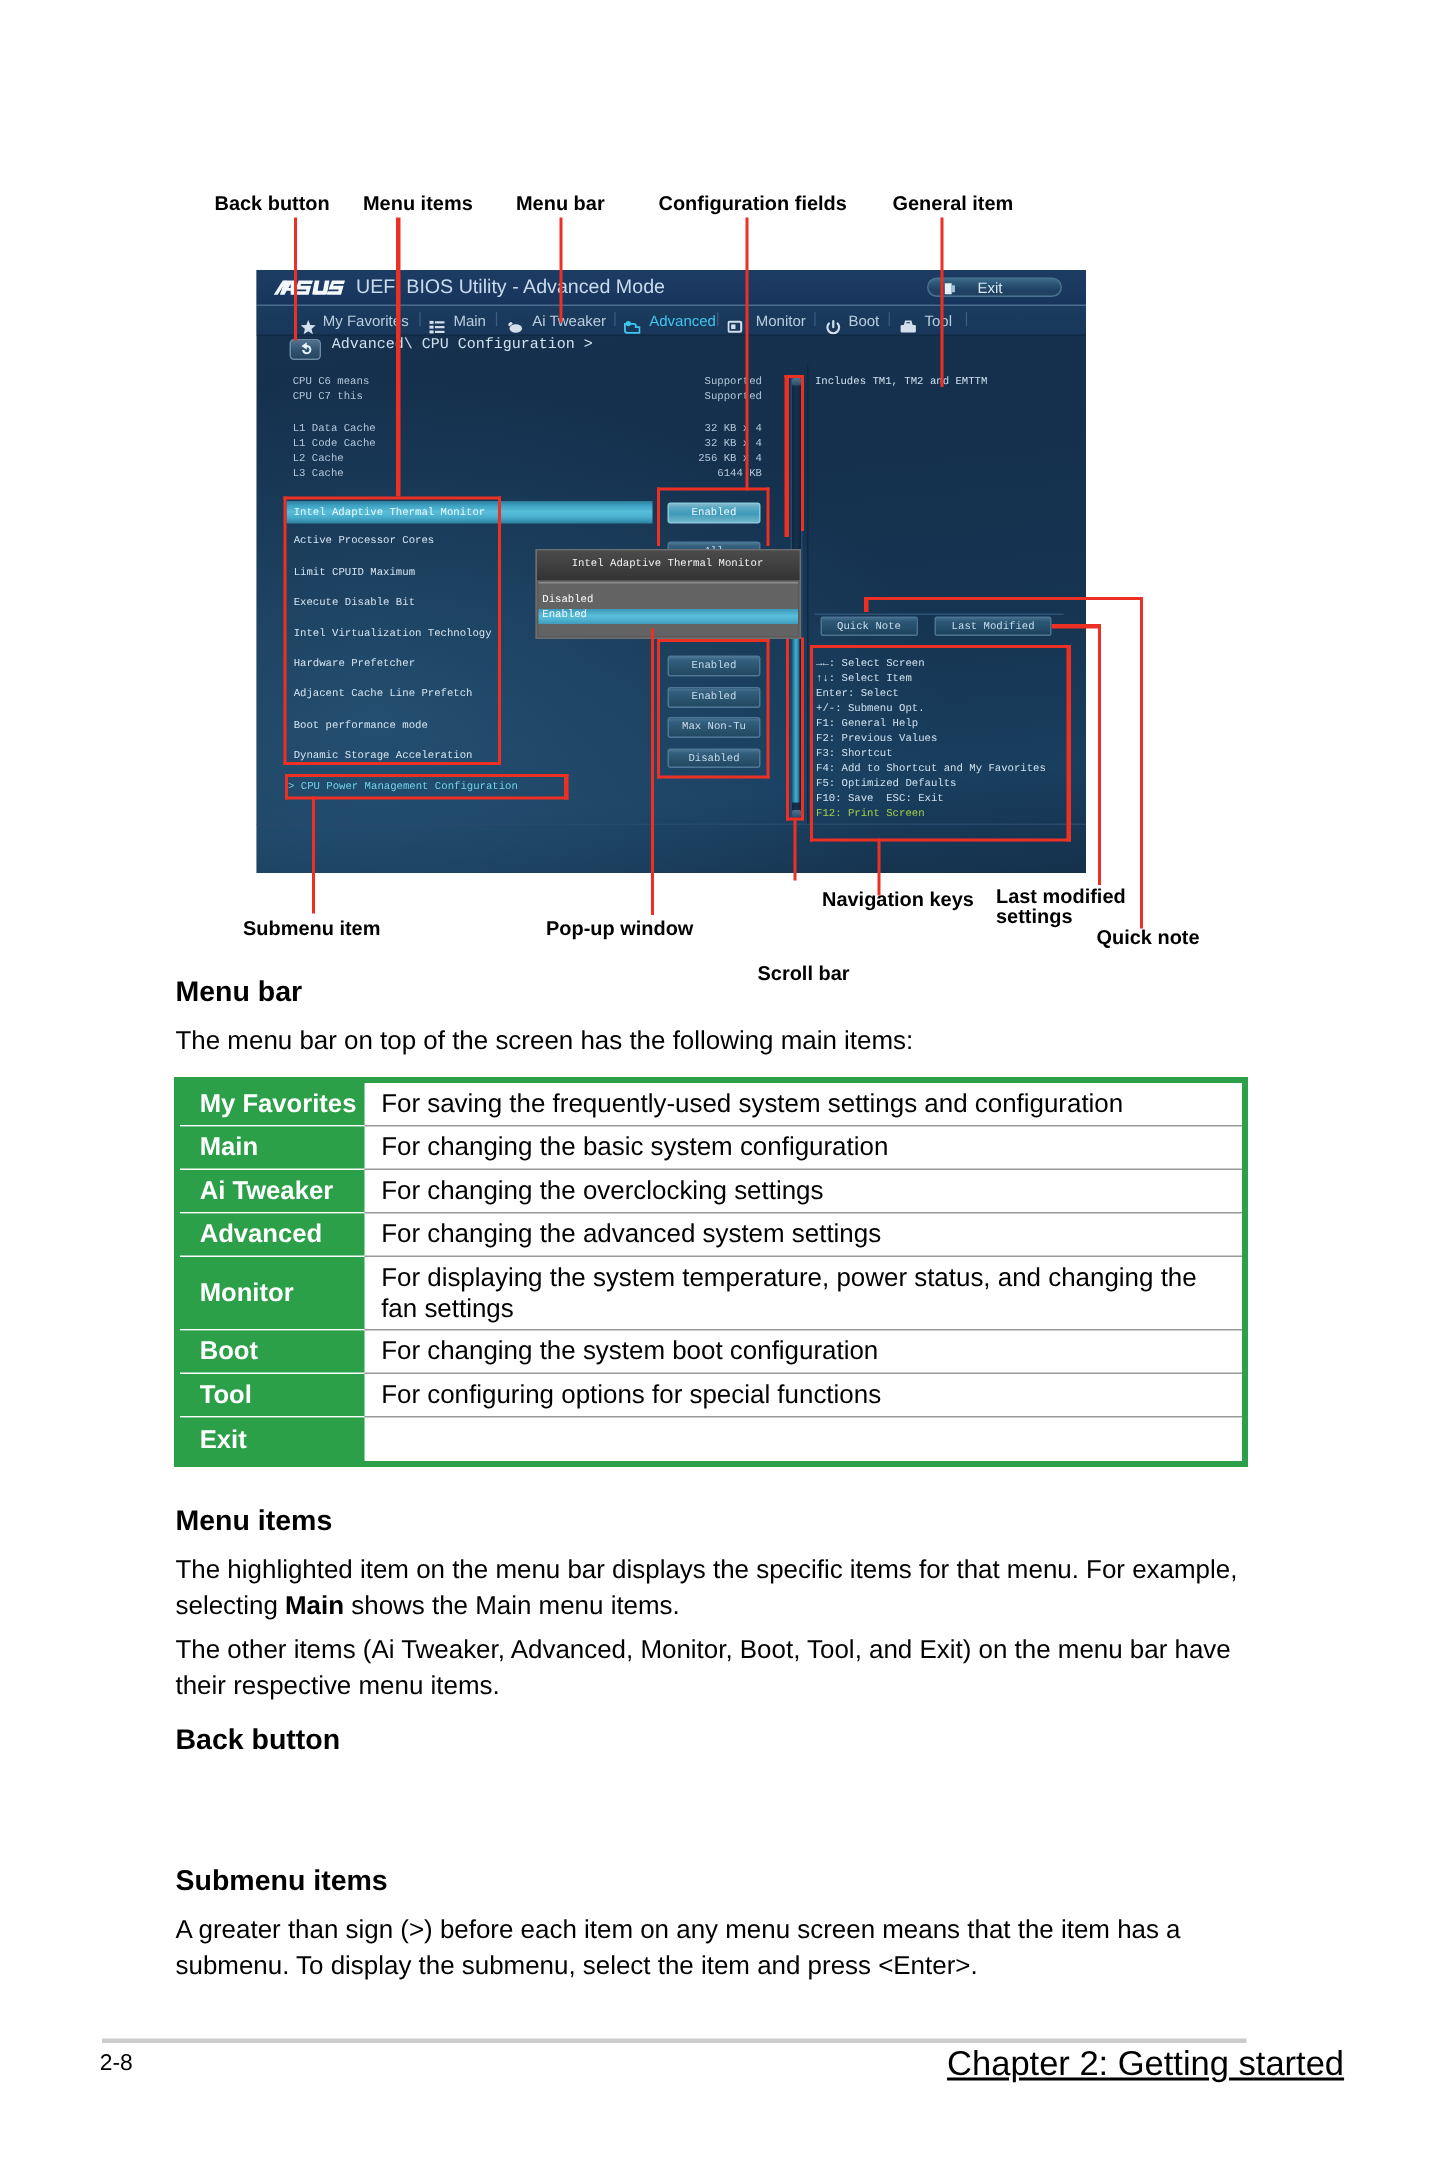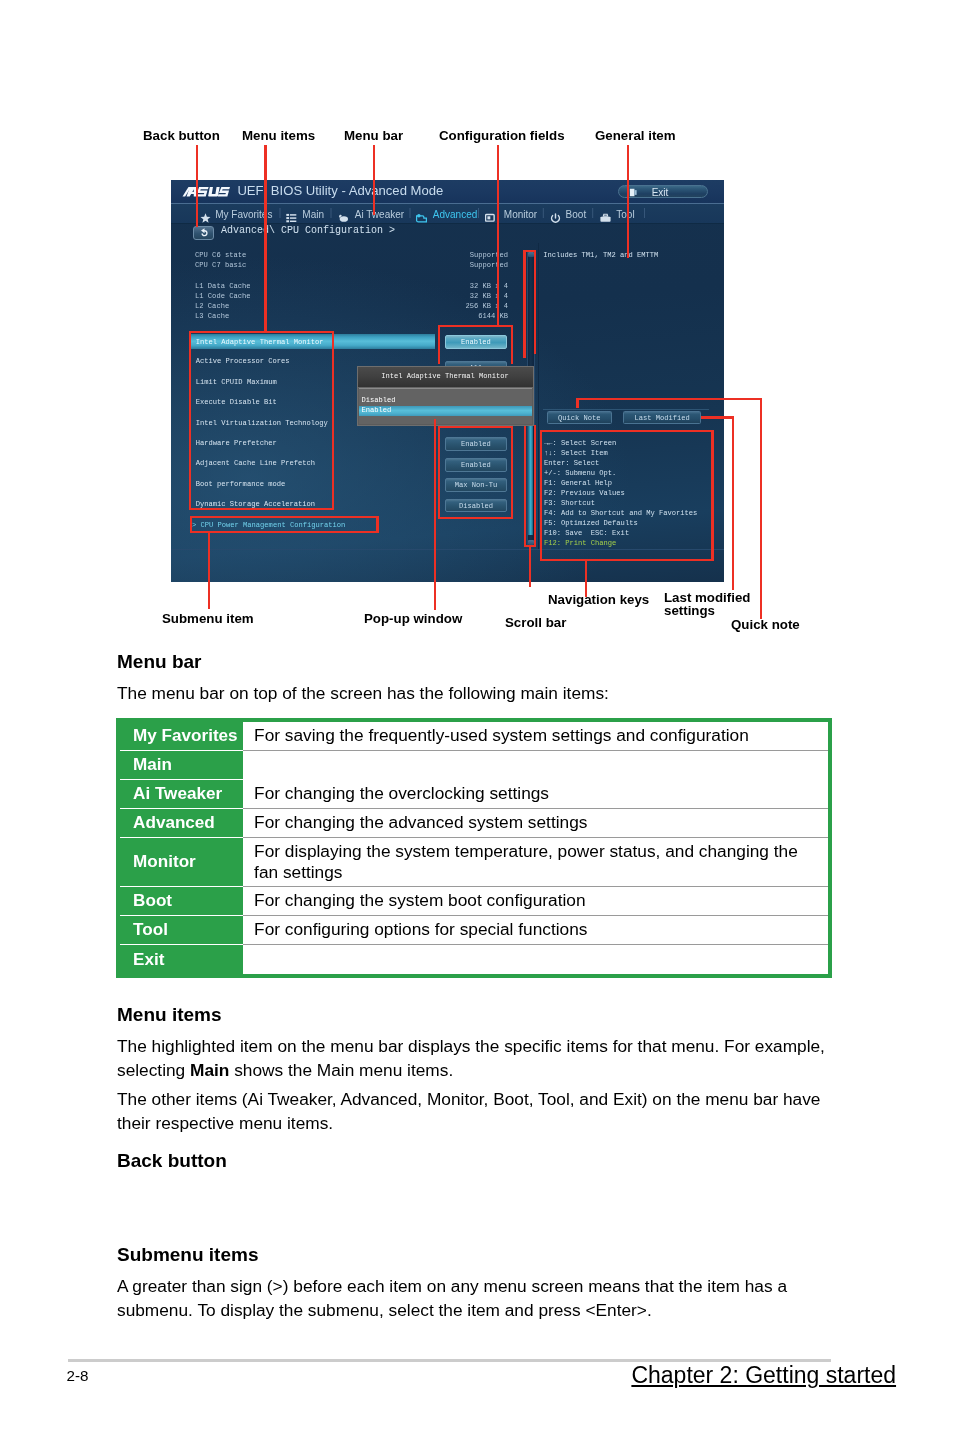--- a/index.html
+++ b/index.html
@@ -112,21 +112,21 @@
 <div class="page">
 
   <div class="callout" style="left:143px;top:128px">Back button</div>
   <div class="callout" style="left:242px;top:128px">Menu items</div>
   <div class="callout" style="left:344px;top:128px">Menu bar</div>
   <div class="callout" style="left:439px;top:128px">Configuration fields</div>
   <div class="callout" style="left:595px;top:128px">General item</div>
 
   <div class="callout" style="left:162px;top:611px">Submenu item</div>
   <div class="callout" style="left:364px;top:611px">Pop-up window</div>
-  <div class="callout" style="left:505px;top:615px">Scroll bar</div>
+  <div class="callout" style="left:505px;top:641px">Scroll bar</div>
   <div class="callout" style="left:548px;top:592px">Navigation keys</div>
   <div class="callout" style="left:664px;top:590px">Last modified</div>
   <div class="callout" style="left:664px;top:603px">settings</div>
   <div class="callout" style="left:731px;top:617px">Quick note</div>
 
   <div id="bios">
     <div class="hdr"></div>
     <svg class="logo" viewBox="0 0 200 46">
       <g fill="#f3f8fd">
 
@@ -199,23 +199,23 @@
             <path d="M2.8 2.9 A4.3 4.3 0 1 0 9.2 2.9" stroke="currentColor" stroke-width="1.6" fill="none" stroke-linecap="round"></path>
           </svg></div>
         <div class="mi" style="left:394.6px">Boot</div>
         <div class="msep" style="left:418.8px">|</div>
         <div style="position:absolute;left:428.5px;top:30.3px;width:11px;height:10px;color:#d3e0ec"><svg viewBox="0 0 12 11" width="11" height="10" fill="#d3e0ec">
             <path d="M4.2 1.4 L7.8 1.4 L8.4 3.4 L3.6 3.4 Z" fill="none" stroke-width="1.3" stroke="currentColor"></path>
             <rect x="0.4" y="4.0" width="11.2" height="5.6" rx="1"></rect>
           </svg></div>
         <div class="mi" style="left:445.3px">Tool</div>
         <div class="msep" style="left:470.4px">|</div>
-        <div class="info" style="left:24.1px;top:70.6px">CPU C6 state</div>
+        <div class="info" style="left:24.1px;top:70.6px">CPU C6 means</div>
         <div class="val" style="left:247px;top:70.6px;width:90px">Supported</div>
-        <div class="info" style="left:24.1px;top:80.9px">CPU C7 basic</div>
+        <div class="info" style="left:24.1px;top:80.9px">CPU C7 this</div>
         <div class="val" style="left:247px;top:80.9px;width:90px">Supported</div>
         <div class="info" style="left:24.1px;top:101.5px">L1 Data Cache</div>
         <div class="val" style="left:247px;top:101.5px;width:90px">32 KB x 4</div>
         <div class="info" style="left:24.1px;top:111.8px">L1 Code Cache</div>
         <div class="val" style="left:247px;top:111.8px;width:90px">32 KB x 4</div>
         <div class="info" style="left:24.1px;top:122.1px">L2 Cache</div>
         <div class="val" style="left:247px;top:122.1px;width:90px">256 KB x 4</div>
         <div class="info" style="left:24.1px;top:132.4px">L3 Cache</div>
         <div class="val" style="left:247px;top:132.4px;width:90px">6144 KB</div>
         <div class="hl" style="top:154.15px">
@@ -263,21 +263,21 @@
         <div class="navk" style="top:259.30px">→←: Select Screen</div>
         <div class="navk" style="top:269.30px">↑↓: Select Item</div>
         <div class="navk" style="top:279.30px">Enter: Select</div>
         <div class="navk" style="top:289.30px">+/-: Submenu Opt.</div>
         <div class="navk" style="top:299.30px">F1: General Help</div>
         <div class="navk" style="top:309.30px">F2: Previous Values</div>
         <div class="navk" style="top:319.30px">F3: Shortcut</div>
         <div class="navk" style="top:329.30px">F4: Add to Shortcut and My Favorites</div>
         <div class="navk" style="top:339.30px">F5: Optimized Defaults</div>
         <div class="navk" style="top:349.30px">F10: Save  ESC: Exit</div>
-        <div class="navk green" style="top:359.30px">F12: Print Change</div>
+        <div class="navk green" style="top:359.30px">F12: Print Screen</div>
         <div class="popup">
           <div class="ptitle">
             <span>Intel Adaptive Thermal Monitor</span>
           </div>
           <div class="plist">
             <div class="popt" style="top: 6.8px;">Disabled</div>
             <div class="popt sel" style="top: 16.6px;">Enabled</div>
           </div>
         </div>
       </div>
@@ -337,20 +337,21 @@
   <div class="h3" style="left:117px;top:1244px">Submenu items</div>
   <div class="para" style="left:117px;top:1275px">A greater than sign (&gt;) before each item on any menu screen means that the item has a submenu. To display the submenu, select the item and press &lt;Enter&gt;.</div>
 
   <div id="mtable">
       <div class="row">
         <div class="k">My Favorites</div>
         <div class="v">For saving the frequently-used system settings and configuration</div>
       </div>
       <div class="row">
         <div class="k">Main</div>
+        <div class="v">For changing the basic system configuration</div>
       </div>
       <div class="row">
         <div class="k">Ai Tweaker</div>
         <div class="v">For changing the overclocking settings</div>
       </div>
       <div class="row">
         <div class="k">Advanced</div>
         <div class="v">For changing the advanced system settings</div>
       </div>
       <div class="row tall">

